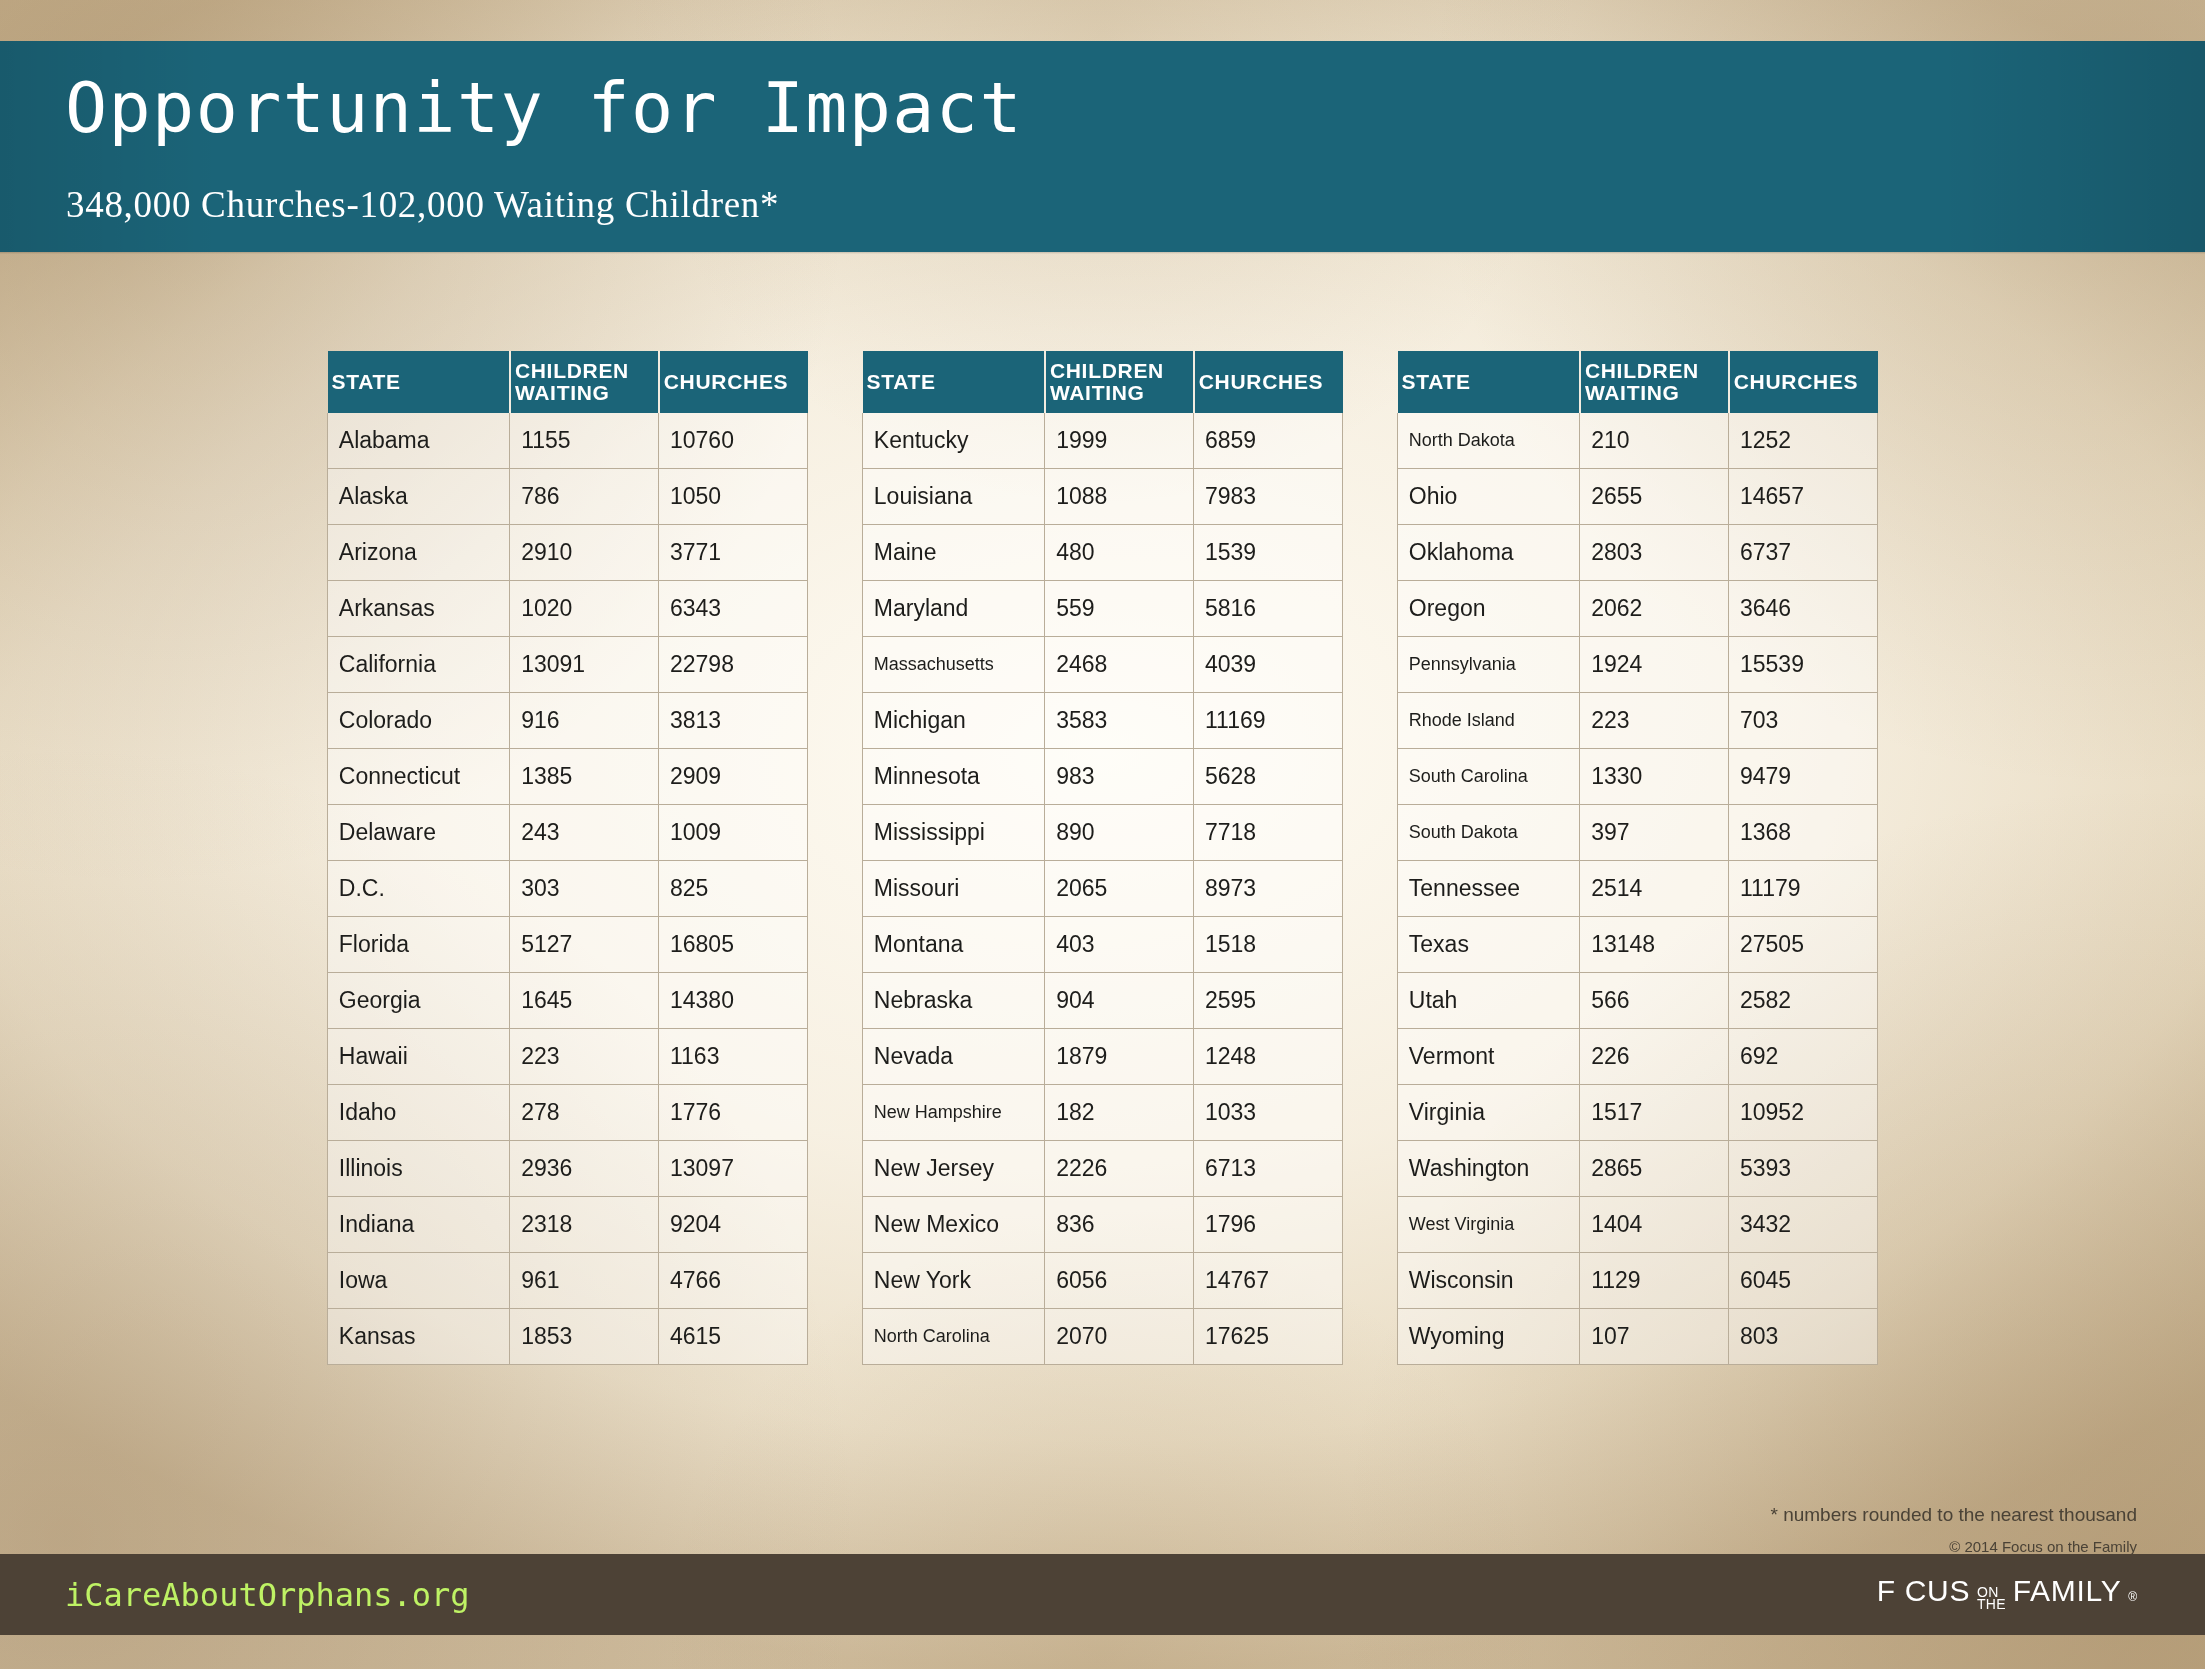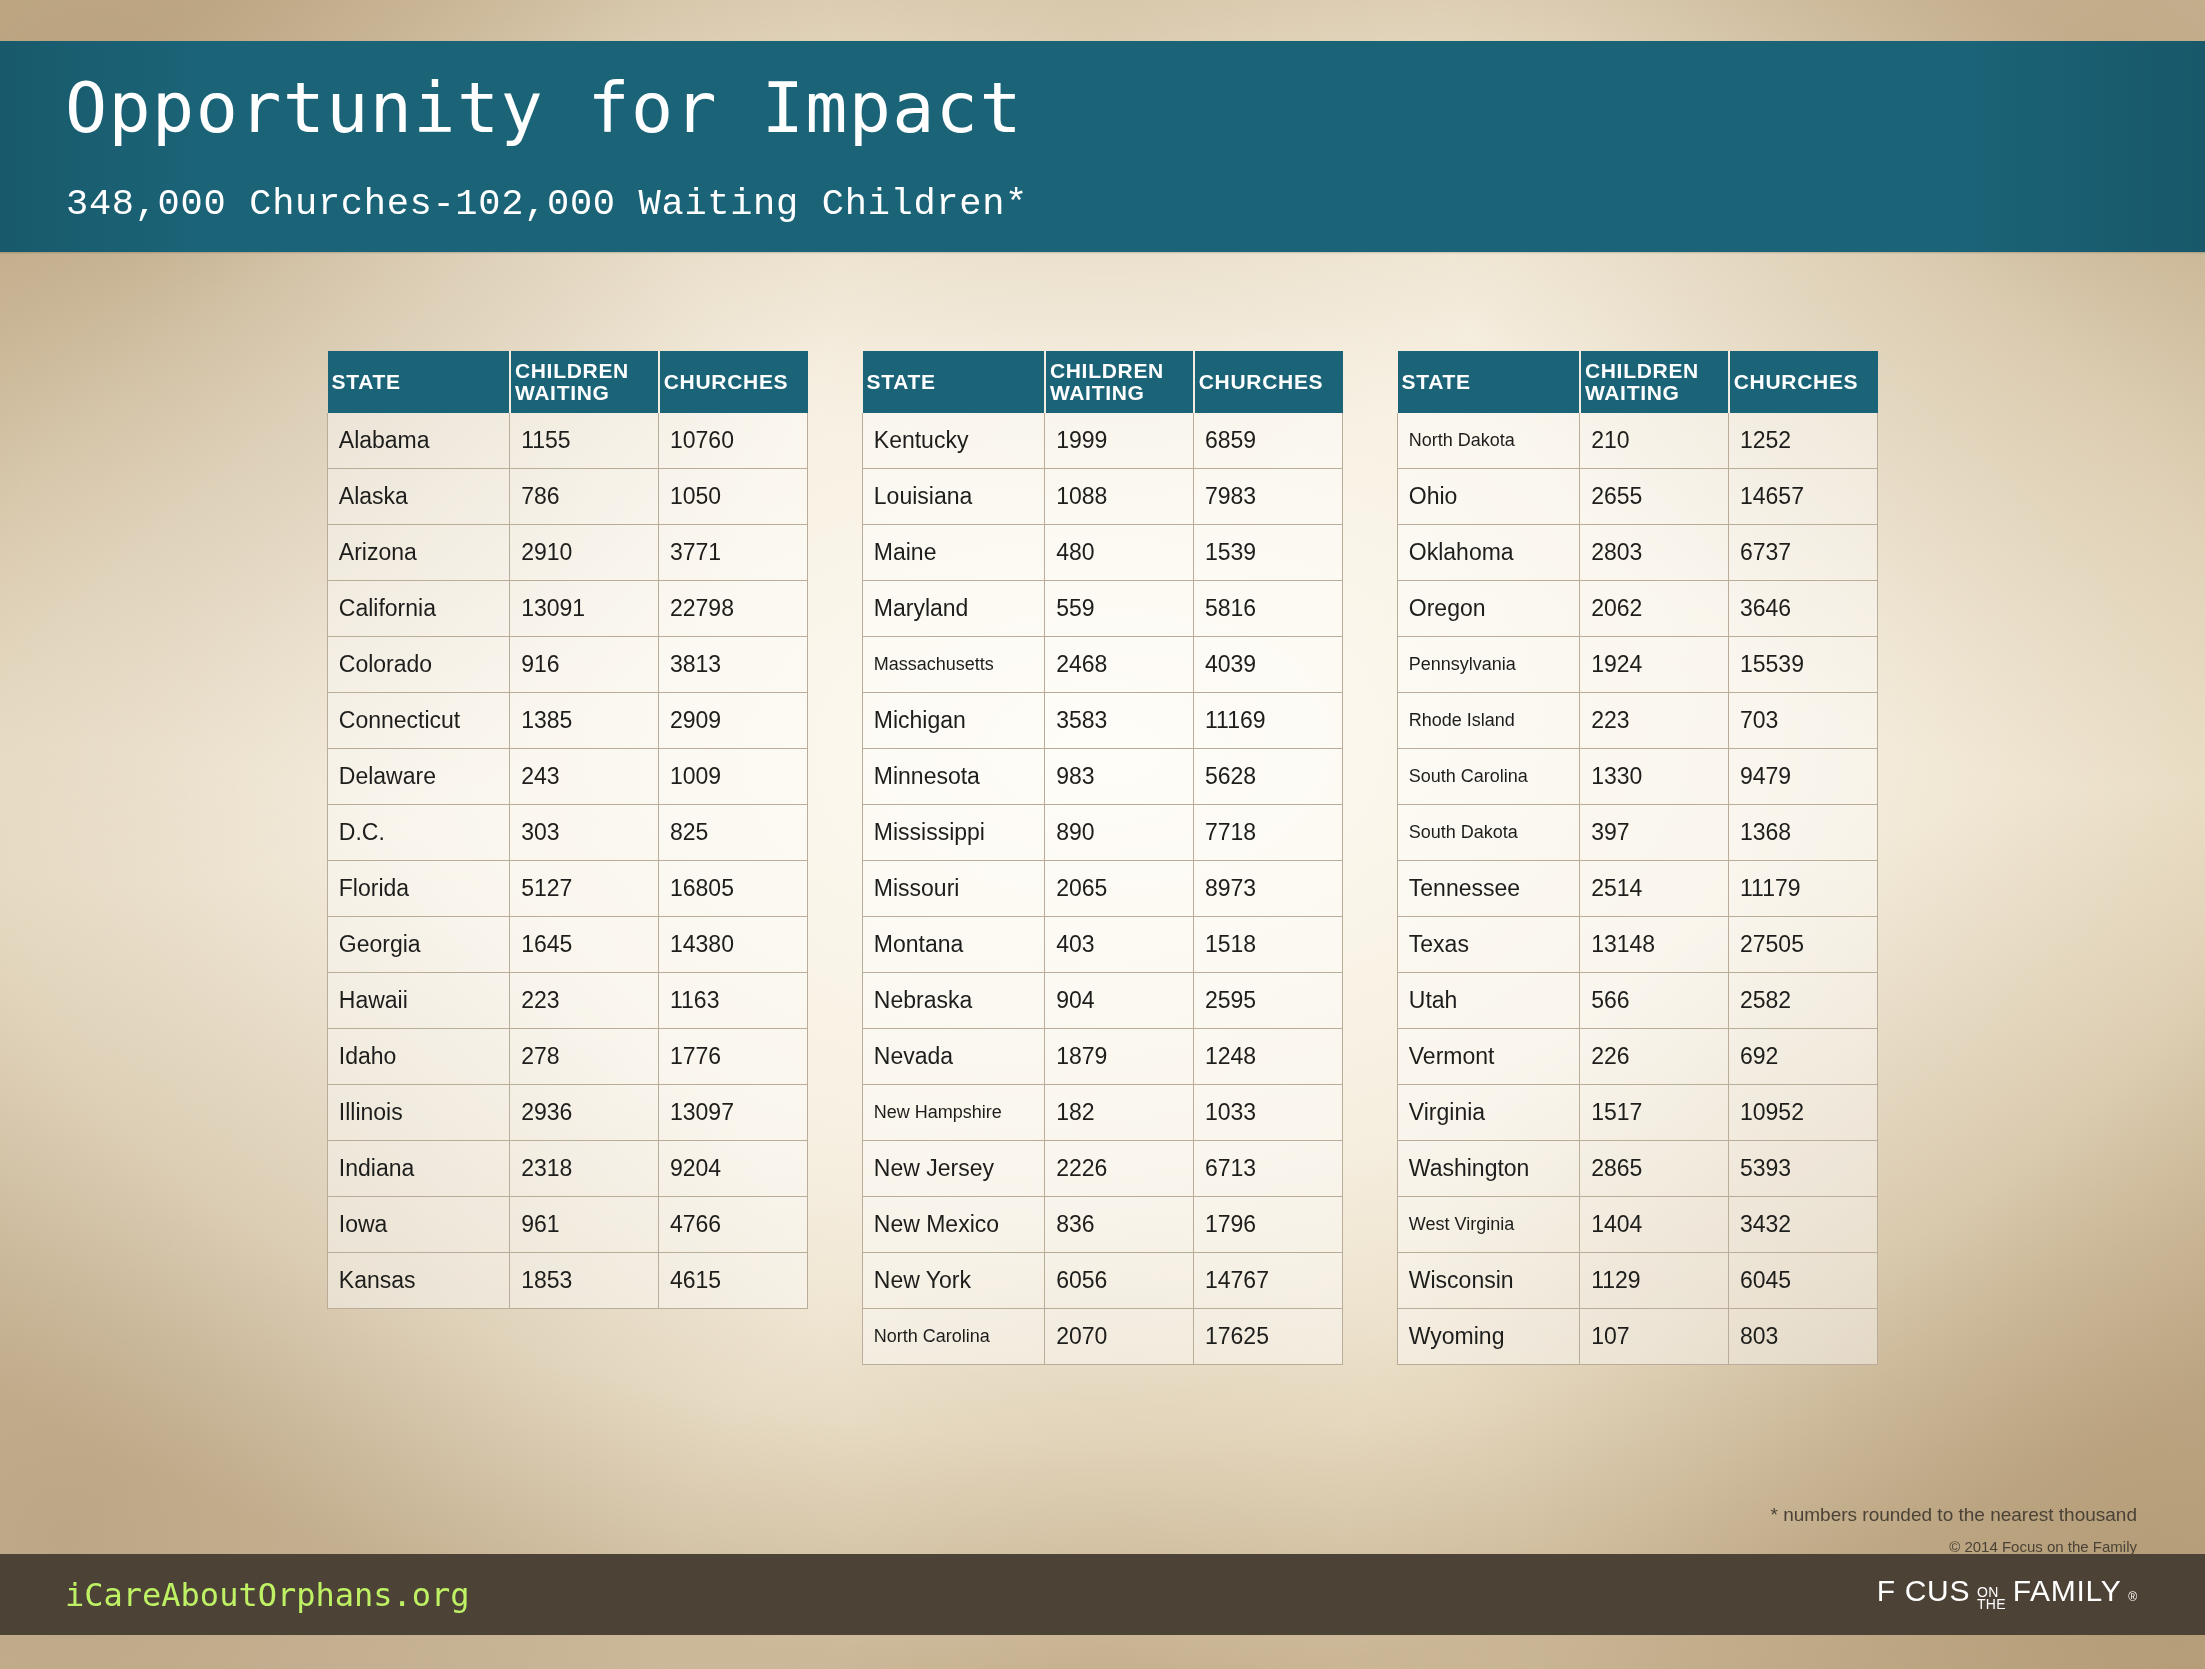--- a/index.html
+++ b/index.html
@@ -60,21 +60,21 @@
     font-family: "DejaVu Sans Mono", monospace;
     font-size: 70px;
     letter-spacing: 1.4px;
     white-space: nowrap;
   }
   .subtitle {
     position: absolute;
     left: 66px;
     top: 142px;
     color: #ffffff;
-    font-family: Liberation Mono, monospace;
+    font-family: Liberation Serif, serif;
     font-size: 37px;
     letter-spacing: 0.7px;
     white-space: nowrap;
     text-align: right;
   }
 
   
   .tables {
     position: absolute;
     left: 0;
@@ -229,20 +229,25 @@
             <td>Alaska</td>
             <td>786</td>
             <td>1050</td>
           </tr>
           <tr>
             <td>Arizona</td>
             <td>2910</td>
             <td>3771</td>
           </tr>
           <tr>
+            <td>Arkansas</td>
+            <td>1020</td>
+            <td>6343</td>
+          </tr>
+          <tr>
             <td>California</td>
             <td>13091</td>
             <td>22798</td>
           </tr>
           <tr>
             <td>Colorado</td>
             <td>916</td>
             <td>3813</td>
           </tr>
           <tr>

